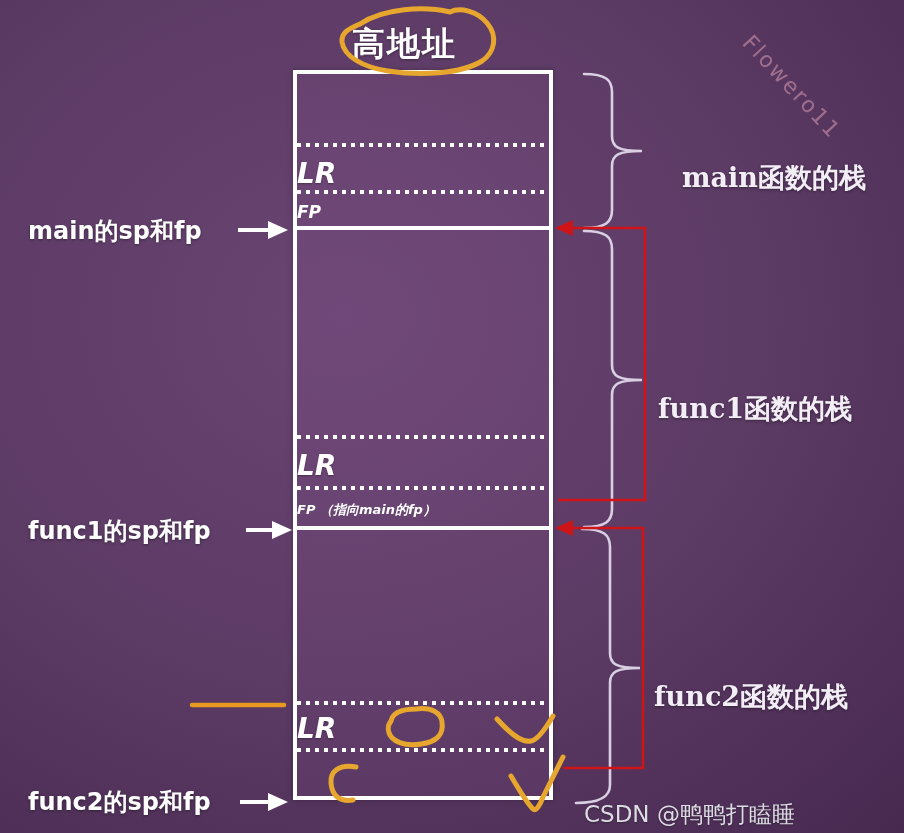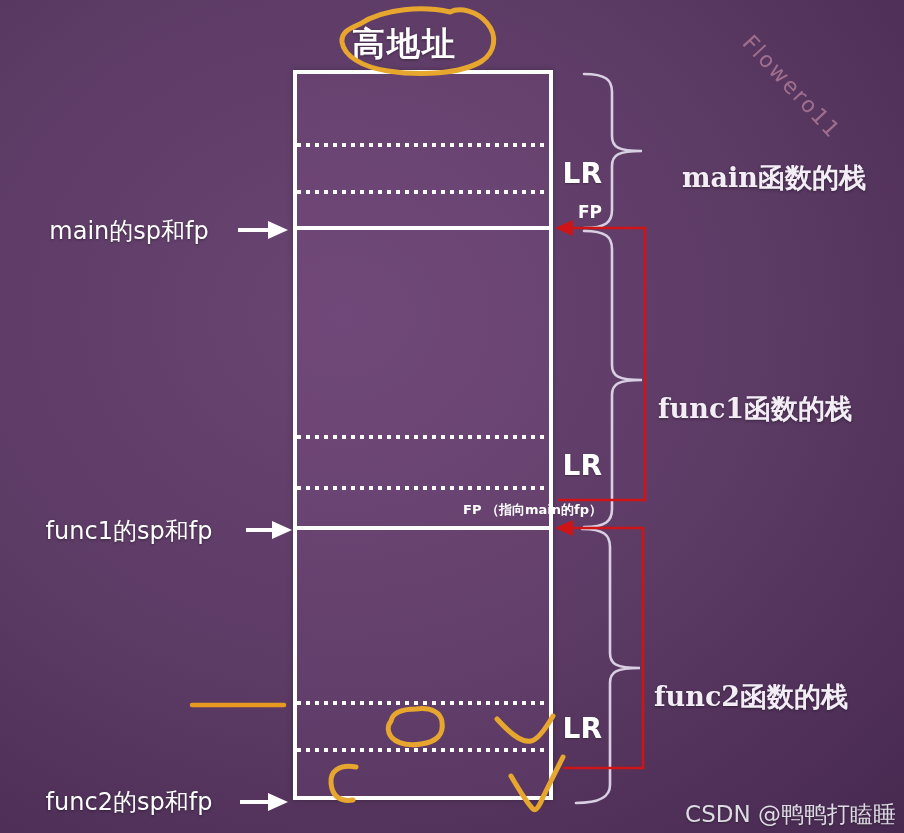--- a/index.html
+++ b/index.html
@@ -22,44 +22,44 @@
     left:293px;top:70px;width:252px;height:722px;
     border:4px solid #ffffff;
     background:rgba(220,130,220,0.06);
     box-shadow:0 0 6px rgba(0,0,0,.25);
   }
   .dotline{
     position:absolute;left:0;width:252px;height:4px;
     background:repeating-linear-gradient(90deg,#ffffff 0 4px,transparent 4px 9px);
   }
   .sepline{position:absolute;left:0;width:252px;height:4px;background:#ffffff;}
-  .cellL{position:absolute;left:0;width:305px;text-align:right;color:#ffffff;}
+  .cellL{position:absolute;left:0;width:305px;text-align:left;color:#ffffff;font-style:italic;}
   .lr{font-size:28px;font-weight:bold;height:36px;line-height:36px;text-shadow:0 1px 2px rgba(0,0,0,.3);}
   .fp-small{font-size:17px;font-weight:bold;height:22px;line-height:22px;}
   .fp-long{font-size:13px;font-weight:bold;height:26px;line-height:26px;white-space:nowrap;}
   
   .left-label{
-    left:28px;width:202px;text-align:center;color:#ffffff;
-    font-size:24px;font-weight:normal;white-space:nowrap;
+    left:28px;width:202px;text-align:left;color:#ffffff;
+    font-size:24px;font-weight:bold;white-space:nowrap;
     text-shadow:0 1px 3px rgba(0,0,0,.4);
   }
   .right-label{
     color:#f3eef6;font-size:27px;font-weight:bold;white-space:nowrap;
     font-family:"DejaVu Serif","Liberation Serif",serif;
     text-shadow:0 1px 3px rgba(0,0,0,.4);
     margin-top:28px;
   }
   
   #wm-diagonal{
     left:756px;top:30px;color:rgba(248,180,195,0.45);
     font-size:22px;letter-spacing:2px;white-space:nowrap;
     transform:rotate(47deg);transform-origin:0 0;
   }
   #wm-csdn{
-    right:8px;top:799px;width:300px;text-align:right;
+    right:20px;top:799px;width:300px;
     color:#dcdce2;font-size:23px;white-space:nowrap;
     text-shadow:0 1px 2px rgba(0,0,0,.3);
   }
   svg{position:absolute;left:0;top:0;}
 </style>
 </head>
 <body>
 
 <div id="canvas">
 

